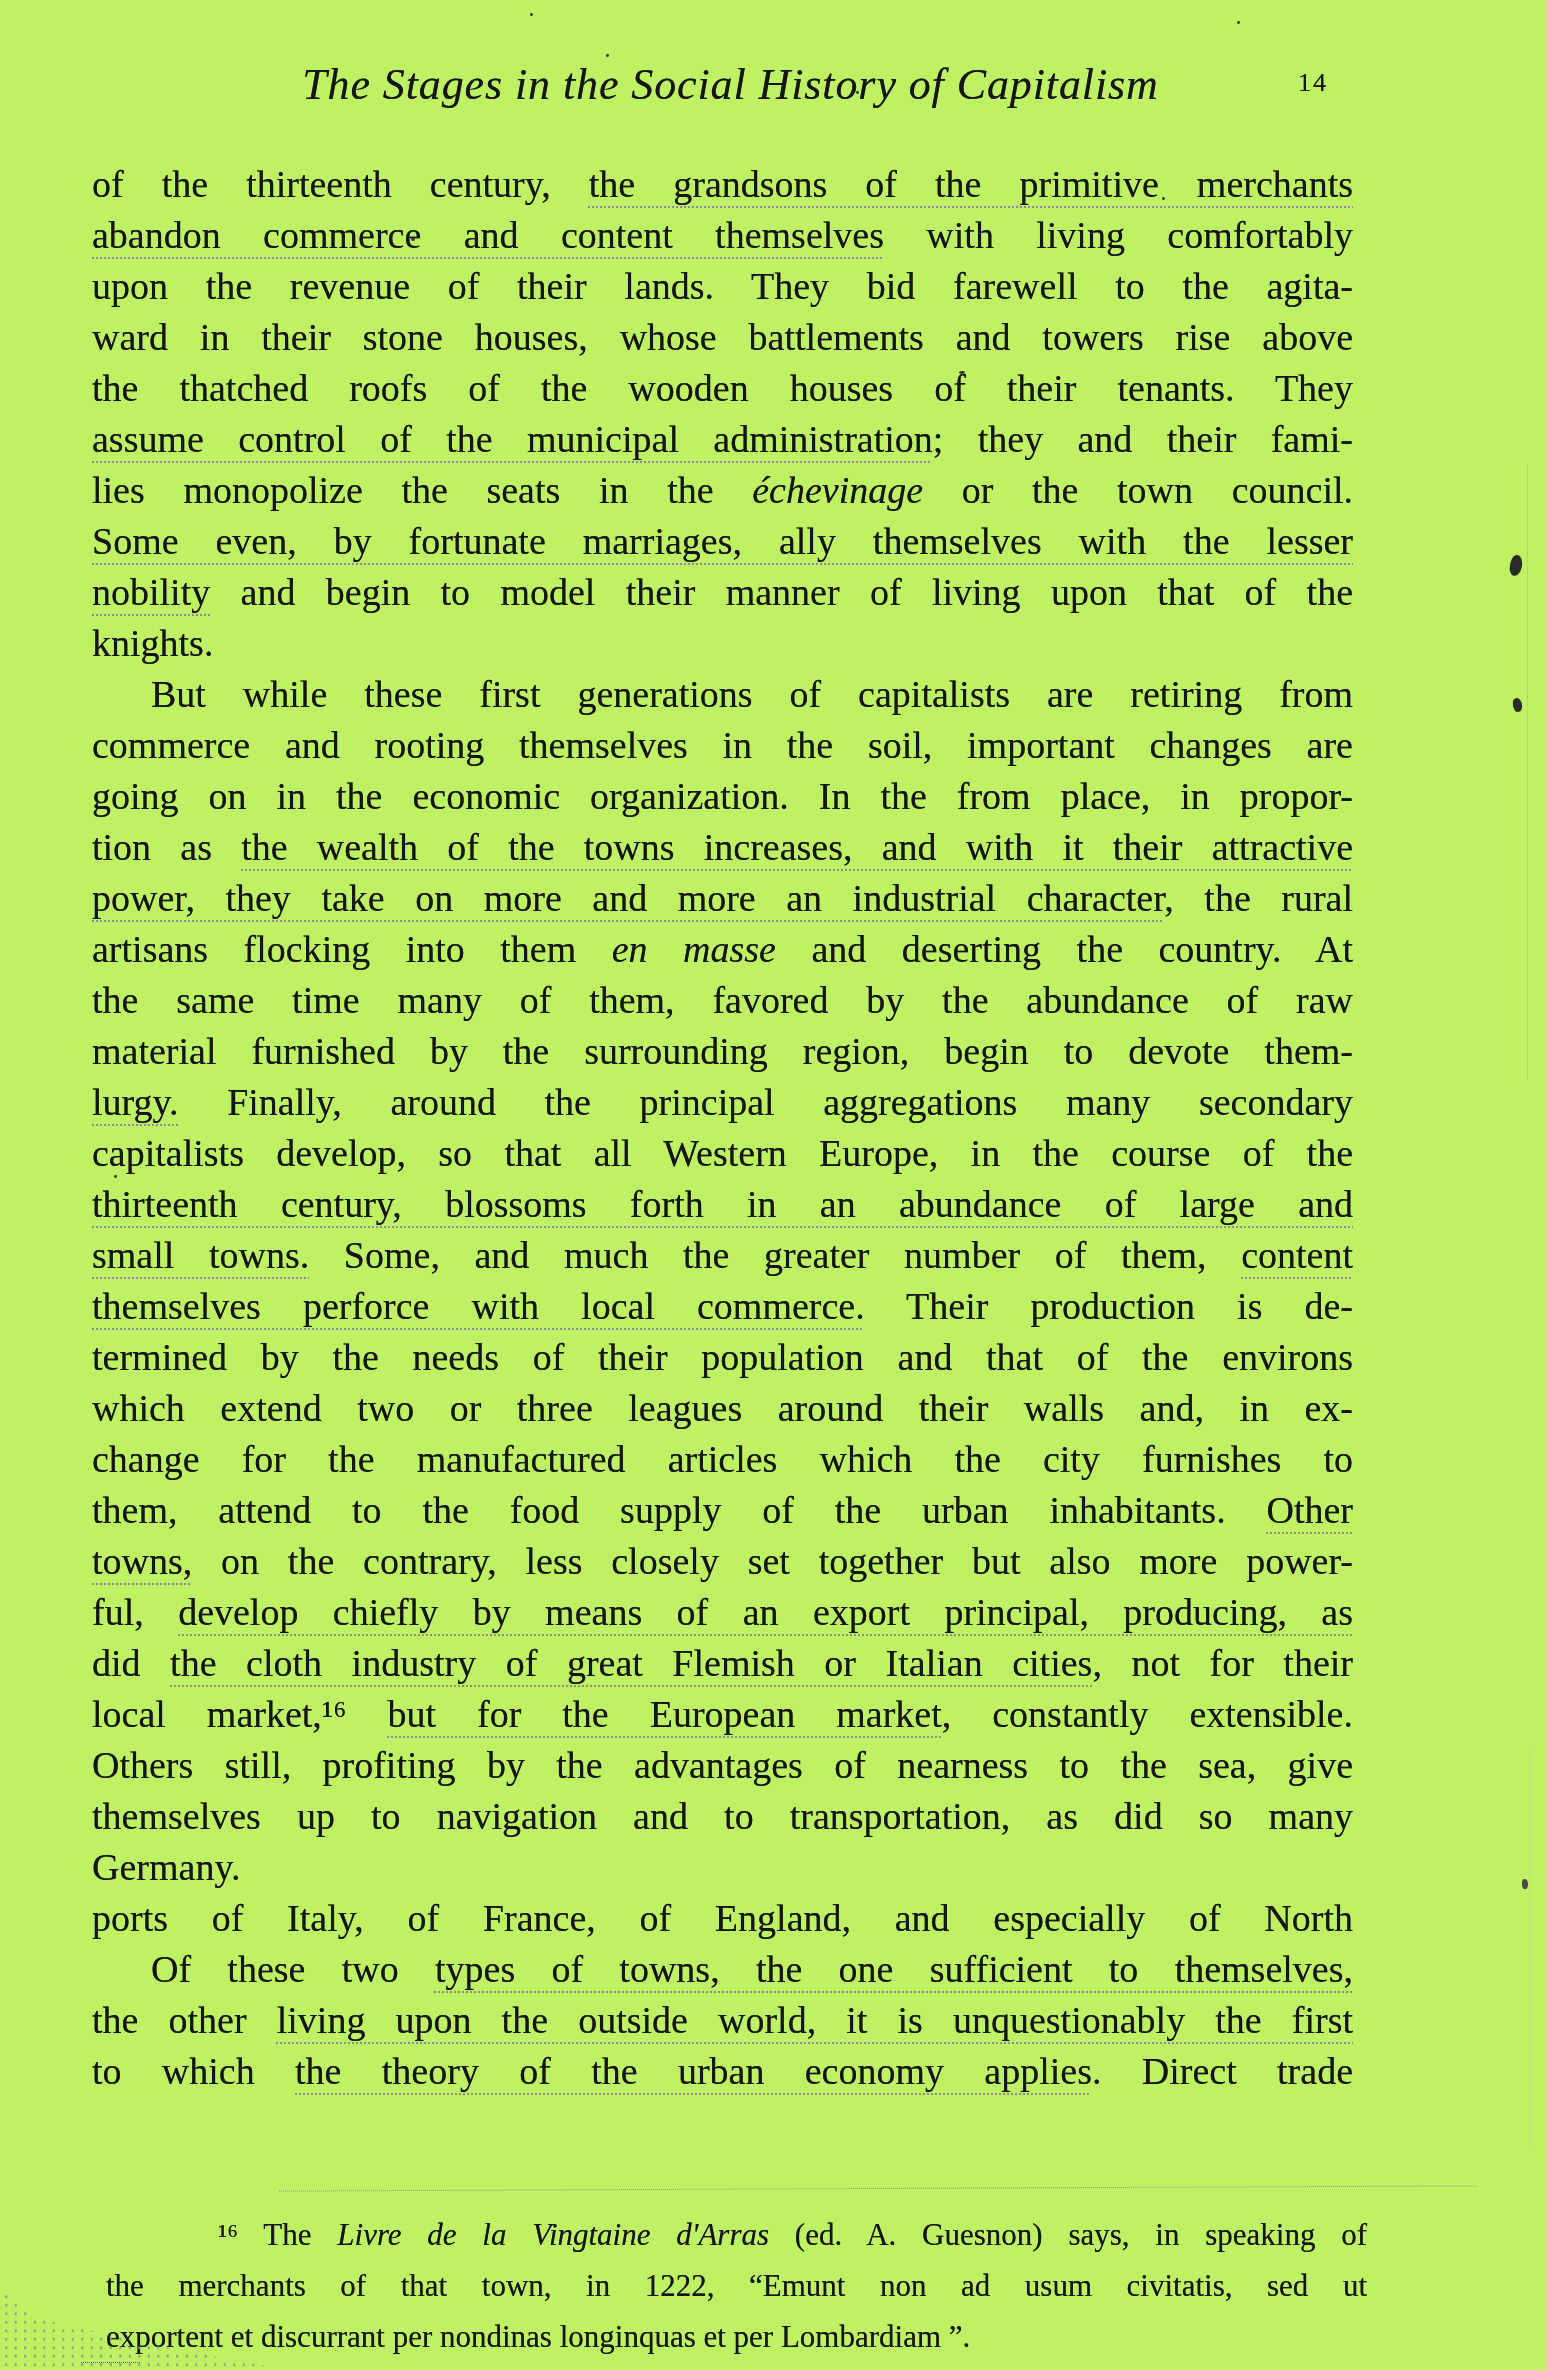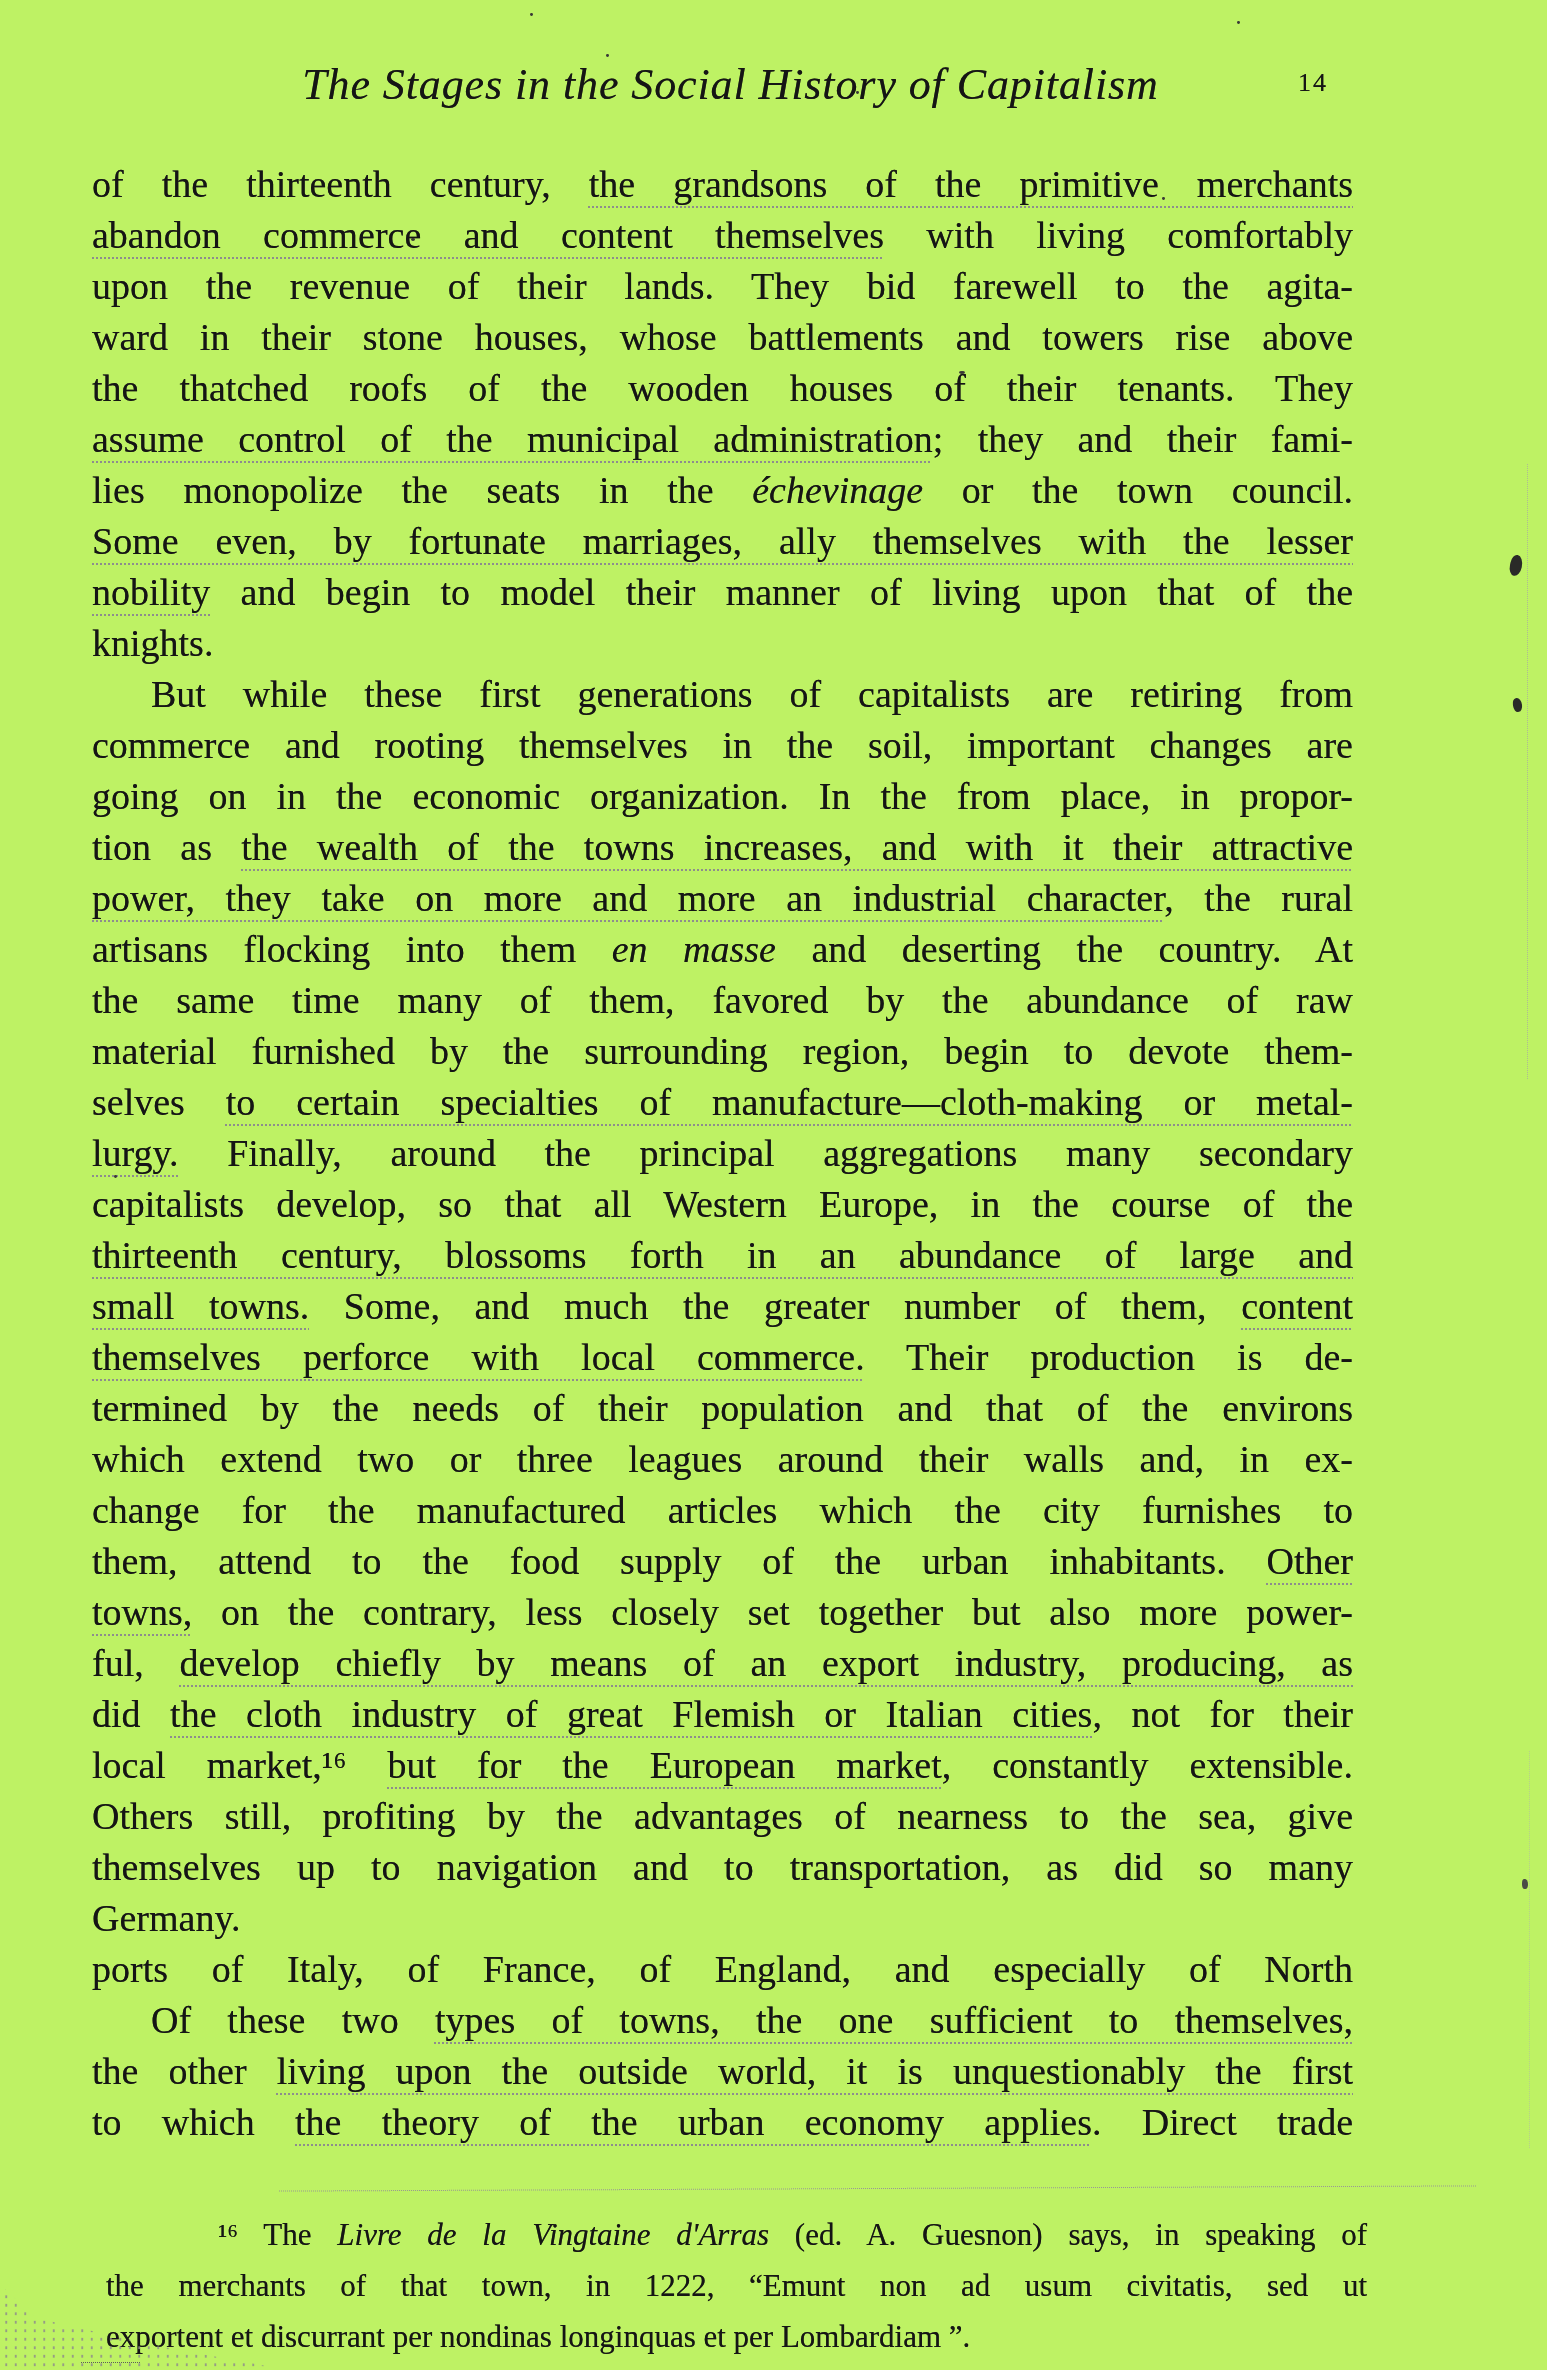--- a/index.html
+++ b/index.html
@@ -128,32 +128,31 @@
       </div>
     <div class="para indent">
         <div class="line">But while these first generations of capitalists are retiring from</div>
         <div class="line">commerce and rooting themselves in the soil, important changes are</div>
         <div class="line">going on in the economic organization.  In the from place, in propor-</div>
         <div class="line">tion as <span class="u">the wealth of the towns increases, and with it their attractive</span></div>
         <div class="line"><span class="u">power, they take on more and more an industrial character</span>, the rural</div>
         <div class="line">artisans flocking into them <span class="i">en masse</span> and deserting the country.  At</div>
         <div class="line">the same time many of them, favored by the abundance of raw</div>
         <div class="line">material furnished by the surrounding region, begin to devote them-</div>
-        <div class="line">selves <span class="u">to certain specialties of manufacture—cloth-making or metal-</span></div>
         <div class="line"><span class="u">lurgy.</span>  Finally, around the principal aggregations many secondary</div>
         <div class="line">capitalists develop, so that all Western Europe, in the course of the</div>
         <div class="line"><span class="u">thirteenth century, blossoms forth in an abundance of large and</span></div>
         <div class="line"><span class="u">small towns.</span>  Some, and much the greater number of them, <span class="u">content</span></div>
         <div class="line"><span class="u">themselves perforce with local commerce.</span>  Their production is de-</div>
         <div class="line">termined by the needs of their population and that of the environs</div>
         <div class="line">which extend two or three leagues around their walls and, in ex-</div>
         <div class="line">change for the manufactured articles which the city furnishes to</div>
         <div class="line">them, attend to the food supply of the urban inhabitants.  <span class="u">Other</span></div>
         <div class="line"><span class="u">towns,</span> on the contrary, less closely set together but also more power-</div>
-        <div class="line">ful, <span class="u">develop chiefly by means of an export industry, producing, as</span></div>
+        <div class="line">ful, <span class="u">develop chiefly by means of an export principal, producing, as</span></div>
         <div class="line">did <span class="u">the cloth industry of great Flemish or Italian cities</span>, not for their</div>
         <div class="line">local market,¹⁶ <span class="u">but for the European market</span>, constantly extensible.</div>
         <div class="line">Others still, profiting by the advantages of nearness to the sea, give</div>
         <div class="line">themselves up to navigation and to transportation, as did so many</div>
         <div class="line end">Germany.</div>
         <div class="line">ports of Italy, of France, of England, and especially of North</div>
       </div>
     <div class="para indent">
         <div class="line">Of these two <span class="u">types of towns, the one sufficient to themselves,</span></div>
         <div class="line">the other <span class="u">living upon the outside world, it is unquestionably the first</span></div>

